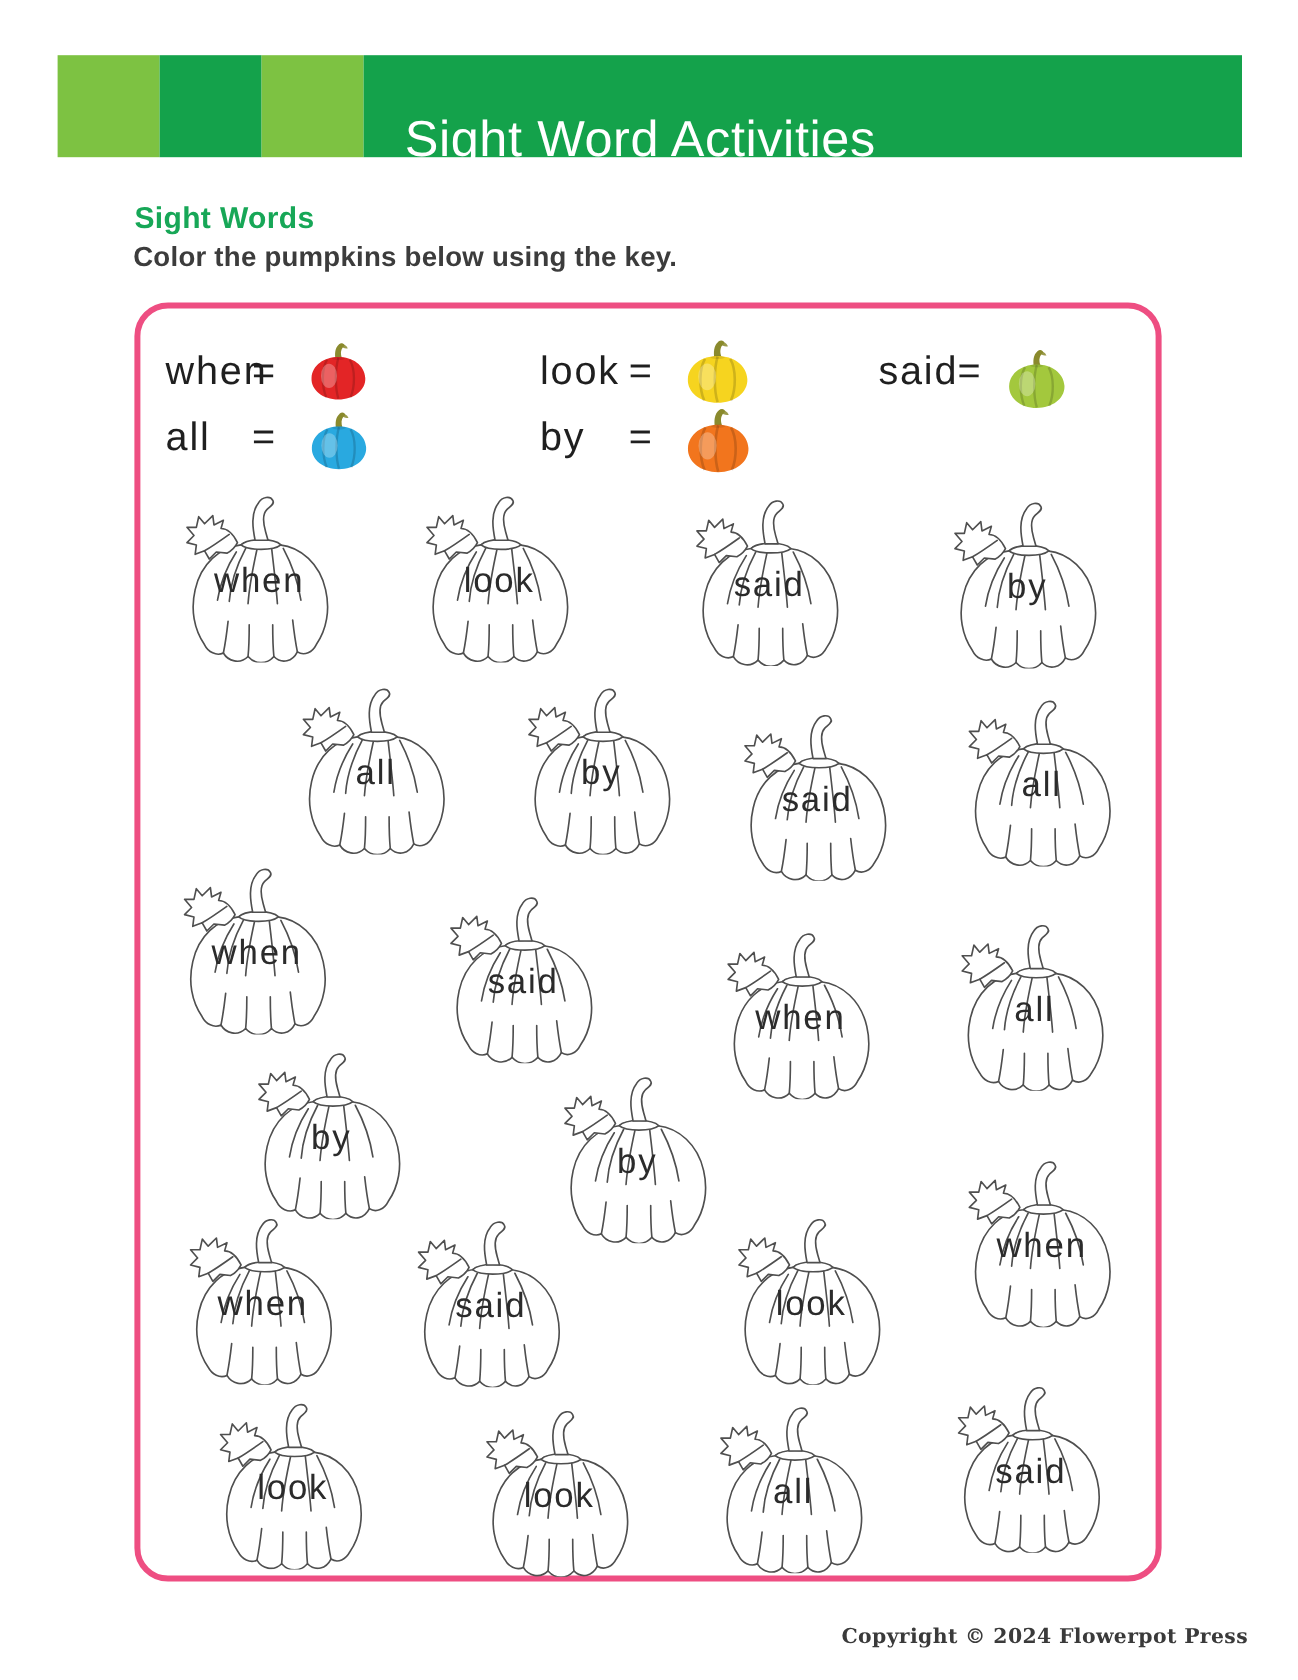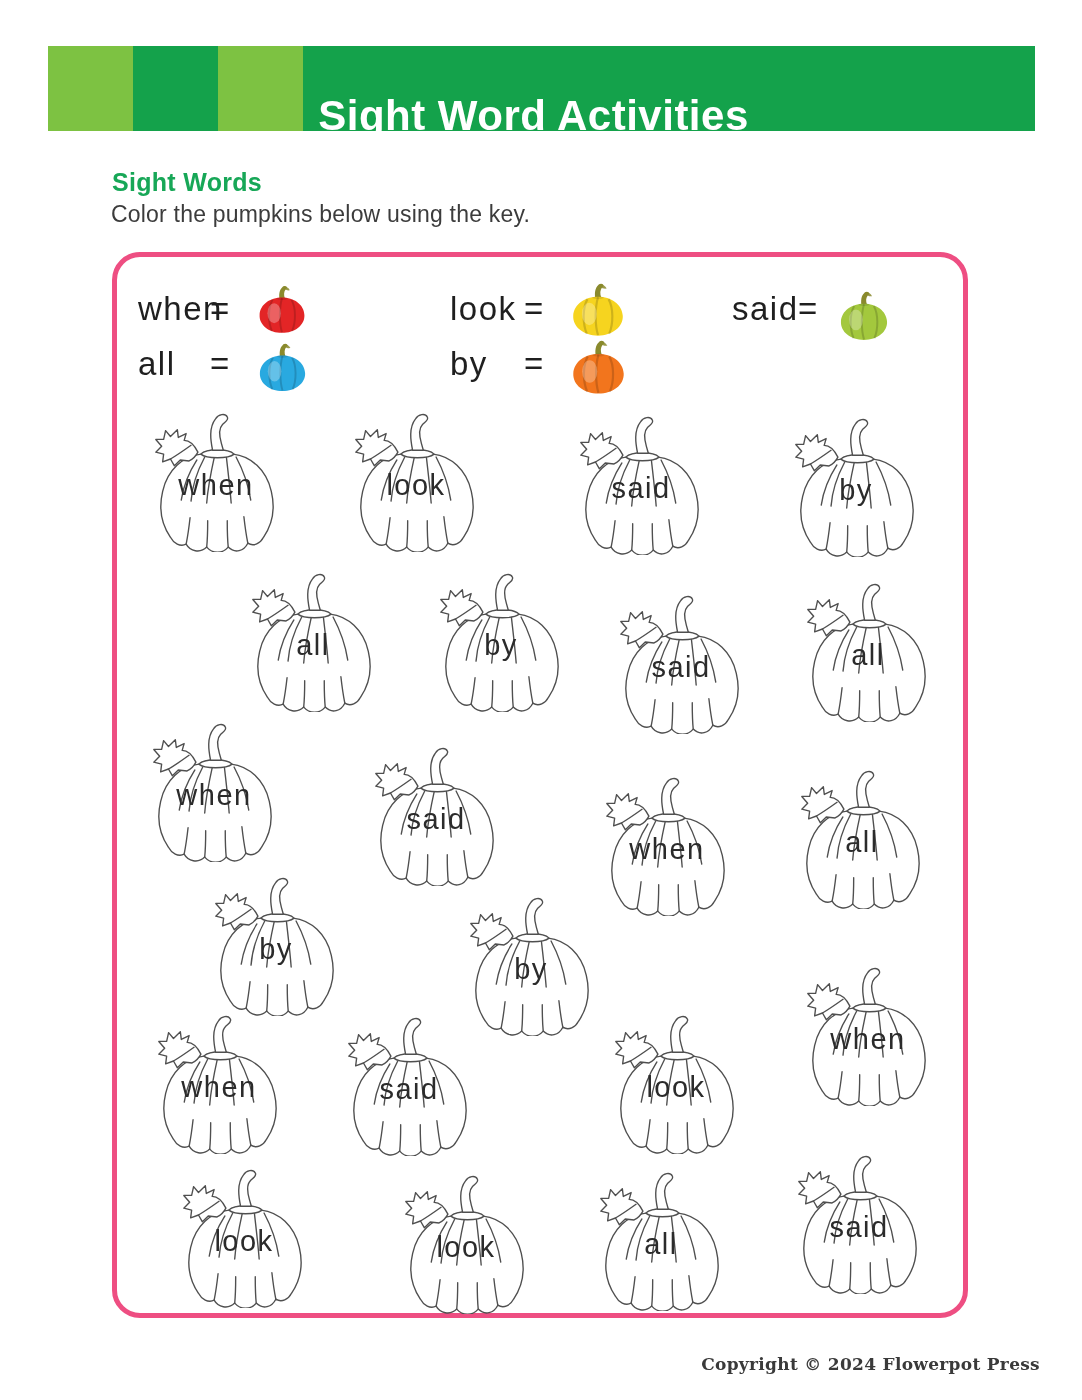--- a/index.html
+++ b/index.html
@@ -17,25 +17,25 @@
     font-family:"Liberation Sans", sans-serif;overflow:hidden;
   }
   
   .title-bar{position:absolute;left:48px;top:46px;width:987px;height:85px;display:flex;}
   .stripe{width:85px;height:100%;}
   .stripe.light{background:var(--light-green);}
   .stripe.dark{background:var(--dark-green);}
   .bar-main{flex:1;background:var(--dark-green);}
   .bar-title{
     position:absolute;left:0;right:16px;top:50%;transform:translateY(-52%);
-    text-align:center;color:#fff;font-size:42px;font-weight:bold;letter-spacing:0.5px;
+    text-align:center;color:#fff;font-size:42px;font-weight:normal;letter-spacing:0.5px;
   }
   
   .section-heading{position:absolute;left:112px;top:168px;font-size:25px;font-weight:600;color:var(--heading-green);letter-spacing:0.3px;}
-  .instruction{position:absolute;left:111px;top:201px;font-size:23px;font-weight:400;color:var(--ink);letter-spacing:0.2px;}
+  .instruction{position:absolute;left:111px;top:201px;font-size:23px;font-weight:700;color:var(--ink);letter-spacing:0.2px;}
   
   .key-box{
     position:absolute;left:112px;top:252px;width:856px;height:1066px;box-sizing:border-box;
     border:5px solid var(--pink);border-radius:28px;background:#fff;
   }
   .key-word,.key-eq{position:absolute;font-size:33px;color:#1f1f1f;letter-spacing:1.5px;white-space:nowrap;}
   .key-pumpkin{position:absolute;display:block;}
   .key-pumpkin svg{display:block;width:100%;height:100%;}
   .kp-stem{fill:var(--stem);}
   

